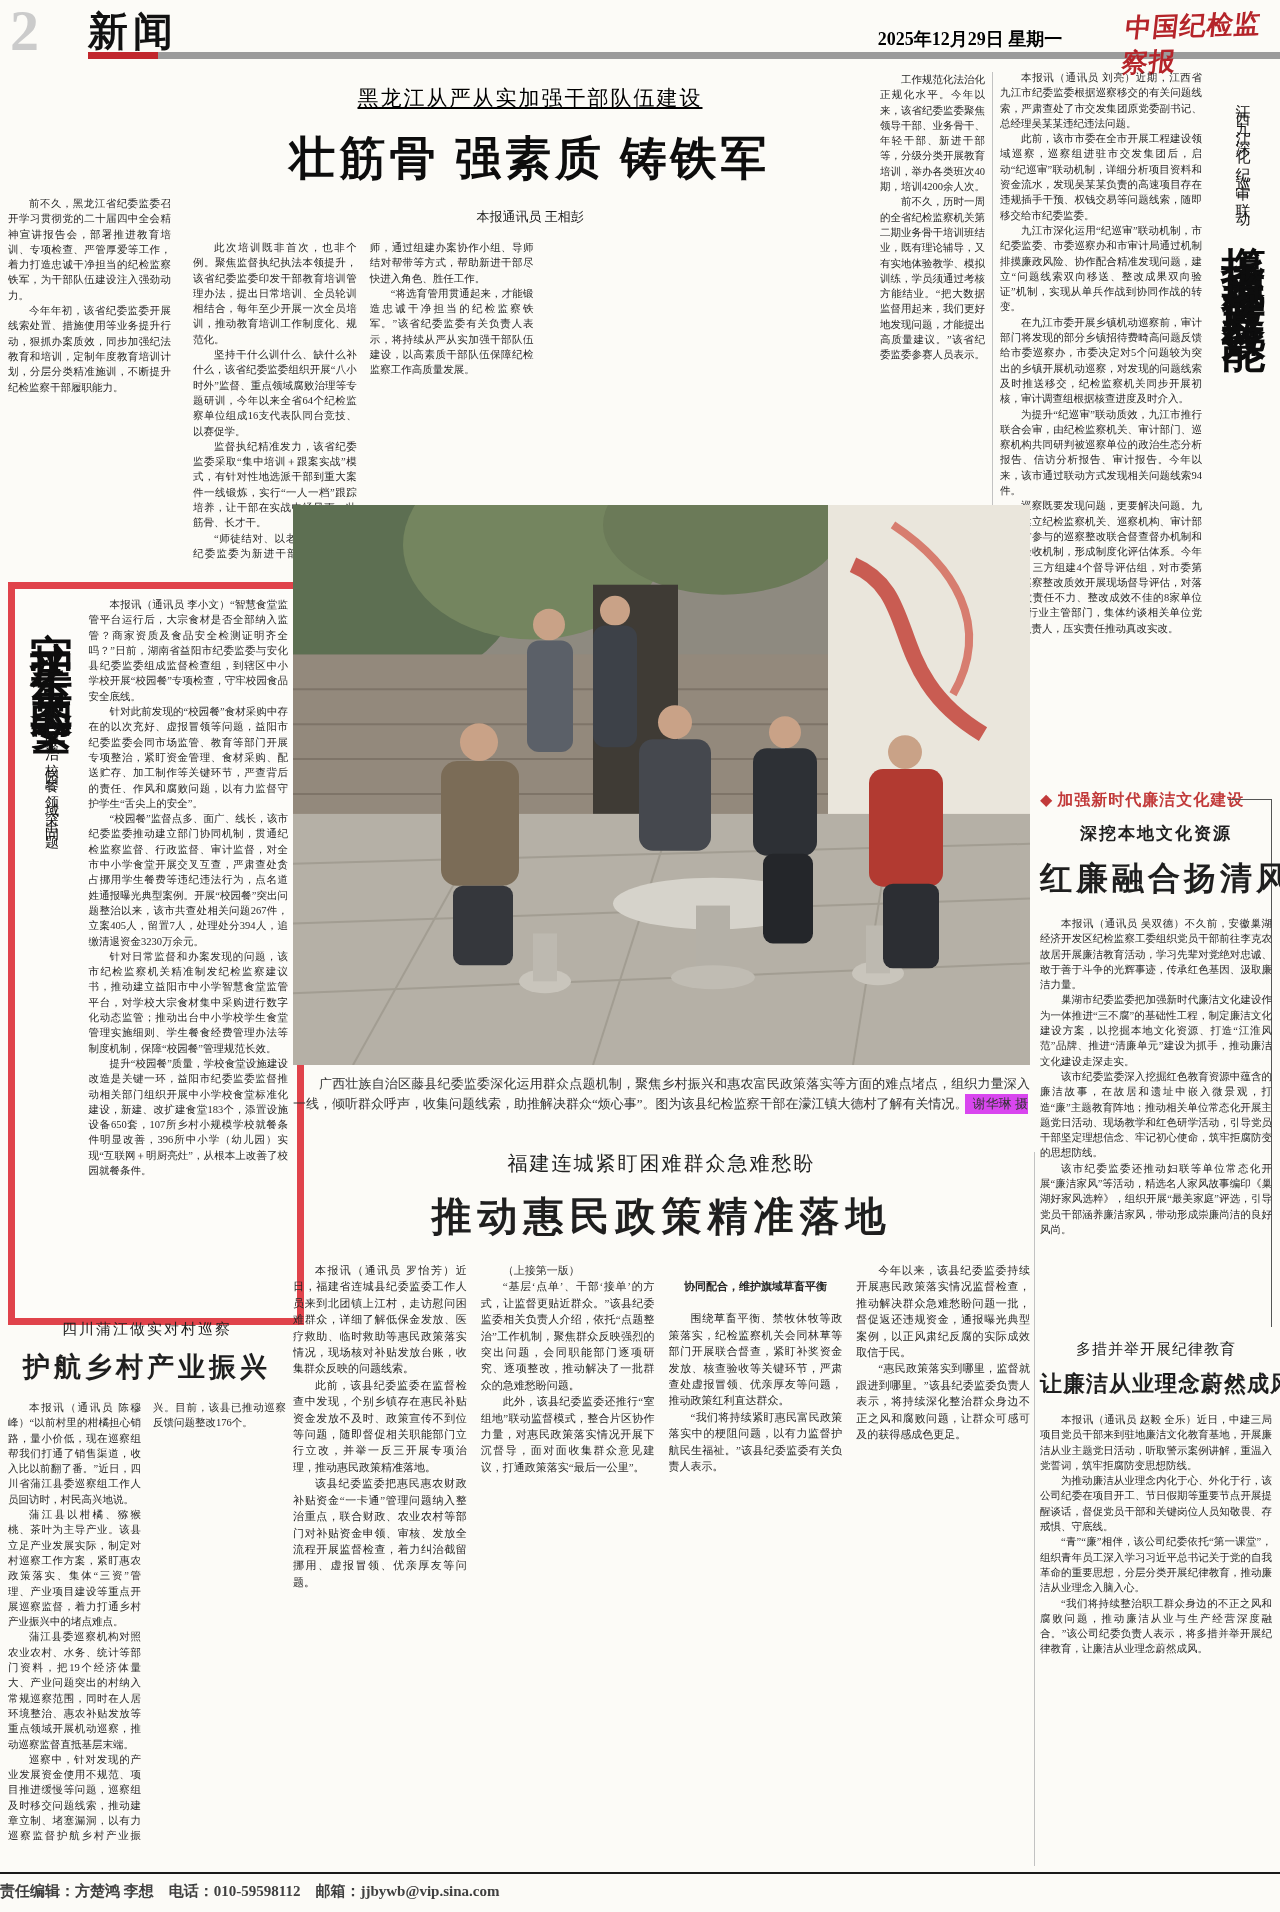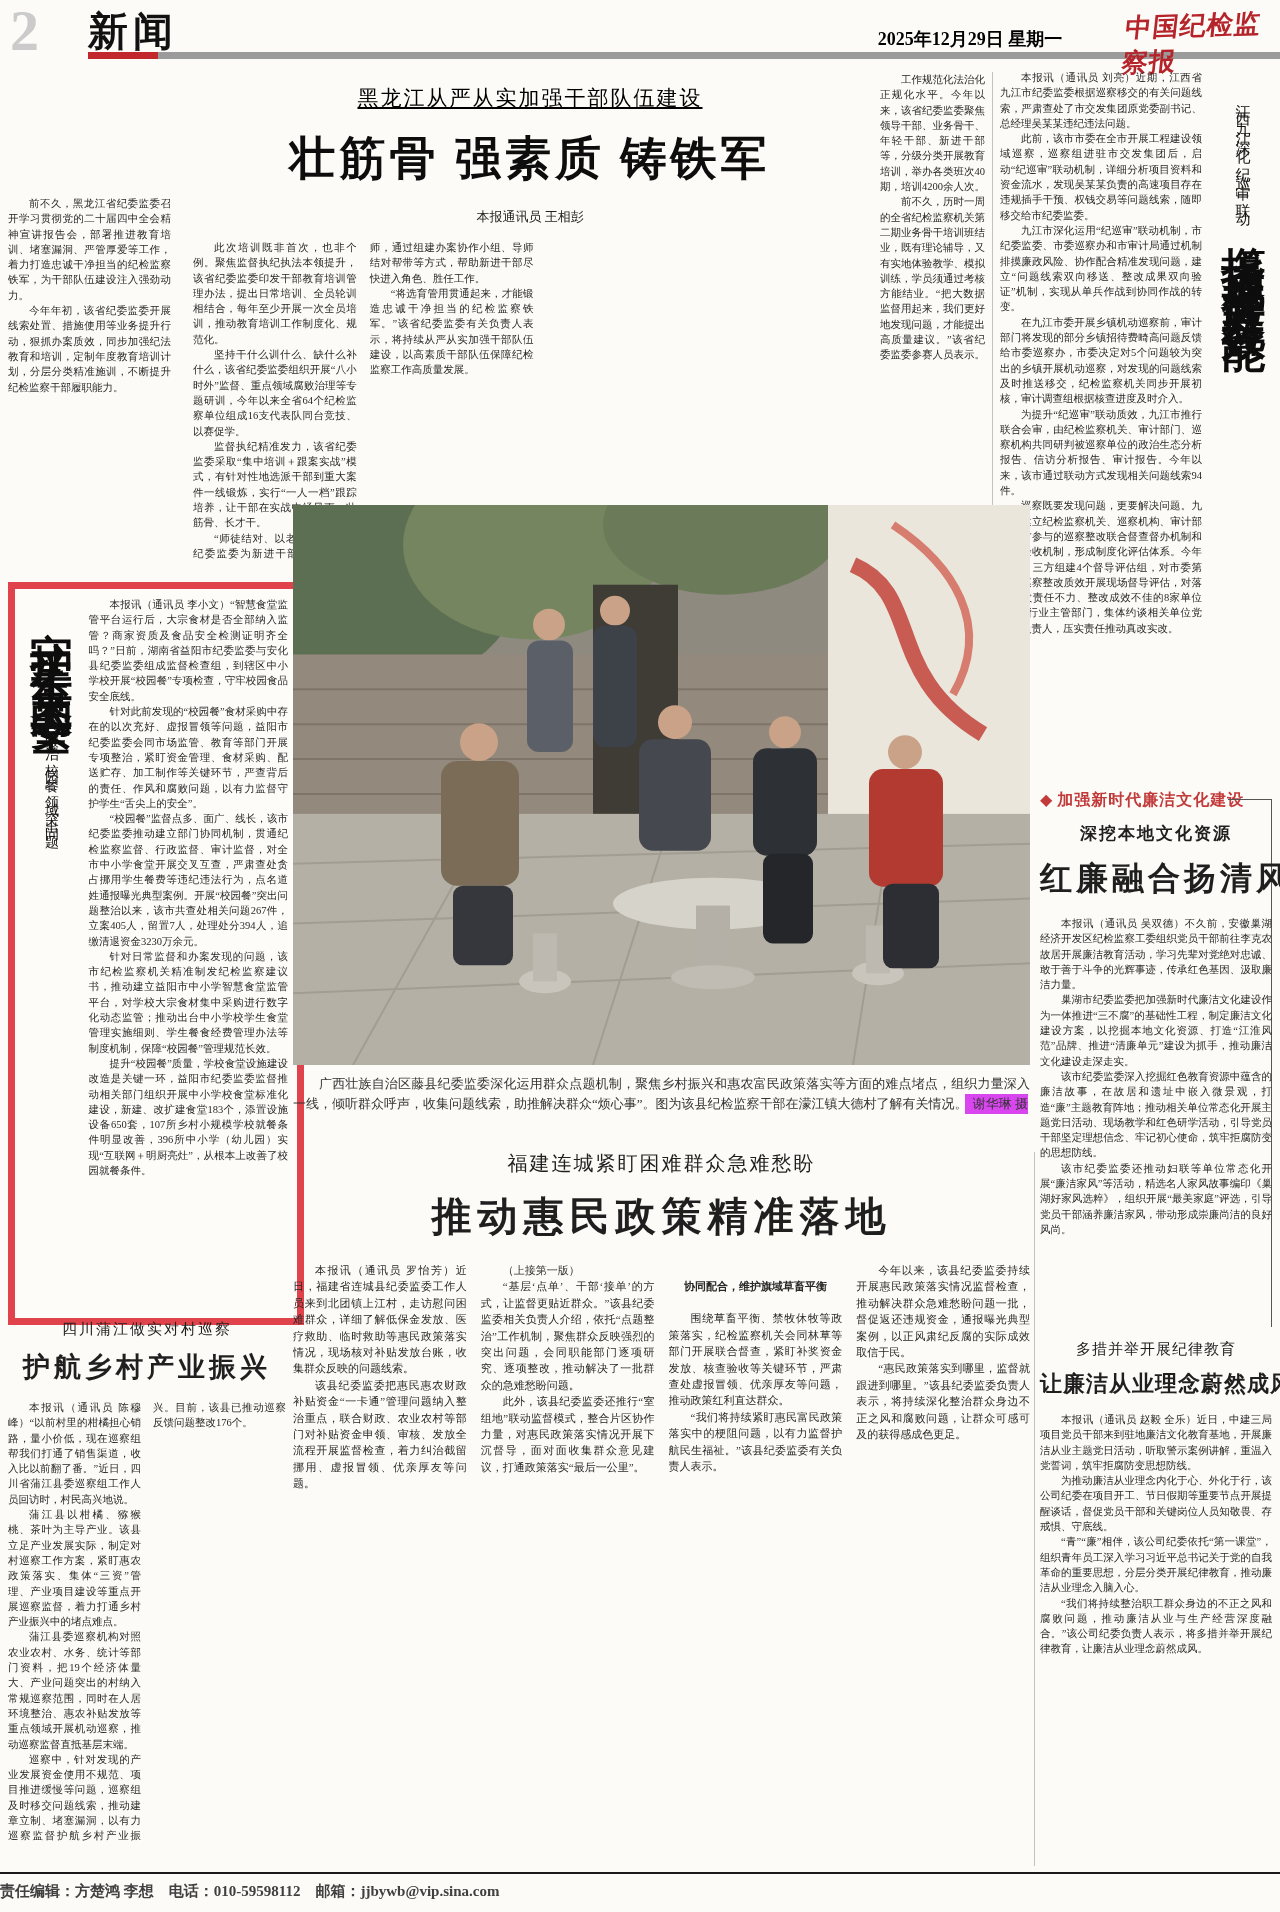--- a/index.html
+++ b/index.html
@@ -81,21 +81,21 @@
 <div class="abs rule-gray"></div>
 <div class="abs dateline">2025年12月29日 星期一</div>
 <div class="abs masthead">中国纪检监察报</div>
 
 <div class="abs a1head">
   <div class="a1kicker">黑龙江从严从实加强干部队伍建设</div>
   <div class="a1headline">壮筋骨  强素质  铸铁军</div>
   <div class="a1byline">本报通讯员 王相彭</div>
 </div>
 <div class="abs tb a1colL">
-    <p>前不久，黑龙江省纪委监委召开学习贯彻党的二十届四中全会精神宣讲报告会，部署推进教育培训、堵塞漏洞、严管厚爱等工作，着力打造忠诚干净担当的纪检监察铁军，为干部队伍建设注入强劲动力。</p>
+    <p>前不久，黑龙江省纪委监委召开学习贯彻党的二十届四中全会精神宣讲报告会，部署推进教育培训、专项检查、严管厚爱等工作，着力打造忠诚干净担当的纪检监察铁军，为干部队伍建设注入强劲动力。</p>
     <p>今年年初，该省纪委监委开展线索处置、措施使用等业务提升行动，狠抓办案质效，同步加强纪法教育和培训，定制年度教育培训计划，分层分类精准施训，不断提升纪检监察干部履职能力。</p>
   </div>
 <div class="abs tb a1colM">
     <p>此次培训既非首次，也非个例。聚焦监督执纪执法本领提升，该省纪委监委印发干部教育培训管理办法，提出日常培训、全员轮训相结合，每年至少开展一次全员培训，推动教育培训工作制度化、规范化。</p>
     <p>坚持干什么训什么、缺什么补什么，该省纪委监委组织开展“八小时外”监督、重点领域腐败治理等专题研训，今年以来全省64个纪检监察单位组成16支代表队同台竞技、以赛促学。</p>
     <p>监督执纪精准发力，该省纪委监委采取“集中培训＋跟案实战”模式，有针对性地选派干部到重大案件一线锻炼，实行“一人一档”跟踪培养，让干部在实战中经风雨、壮筋骨、长才干。</p>
     <p>“师徒结对、以老带新”，该省纪委监委为新进干部配备业务导师，通过组建办案协作小组、导师结对帮带等方式，帮助新进干部尽快进入角色、胜任工作。</p>
     <p>“将选育管用贯通起来，才能锻造忠诚干净担当的纪检监察铁军。”该省纪委监委有关负责人表示，将持续从严从实加强干部队伍建设，以高素质干部队伍保障纪检监察工作高质量发展。</p>
   </div>
 <div class="abs tb a1colR">
@@ -190,20 +190,21 @@
   <span class="credit">谢华琳 摄</span>
 </div>
 
 <div class="abs lchead">
   <div class="lckicker">福建连城紧盯困难群众急难愁盼</div>
   <div class="lcheadline">推动惠民政策精准落地</div>
 </div>
 <div class="abs lccols">
   <div class="col tb">
       <p>本报讯（通讯员 罗怡芳）近日，福建省连城县纪委监委工作人员来到北团镇上江村，走访慰问困难群众，详细了解低保金发放、医疗救助、临时救助等惠民政策落实情况，现场核对补贴发放台账，收集群众反映的问题线索。</p>
+      <p>此前，该县纪委监委在监督检查中发现，个别乡镇存在惠民补贴资金发放不及时、政策宣传不到位等问题，随即督促相关职能部门立行立改，并举一反三开展专项治理，推动惠民政策精准落地。</p>
       <p>该县纪委监委把惠民惠农财政补贴资金“一卡通”管理问题纳入整治重点，联合财政、农业农村等部门对补贴资金申领、审核、发放全流程开展监督检查，着力纠治截留挪用、虚报冒领、优亲厚友等问题。</p>
     </div>
   <div class="col tb">
       <p class="jump">（上接第一版）</p>
       <p>“基层‘点单’、干部‘接单’的方式，让监督更贴近群众。”该县纪委监委相关负责人介绍，依托“点题整治”工作机制，聚焦群众反映强烈的突出问题，会同职能部门逐项研究、逐项整改，推动解决了一批群众的急难愁盼问题。</p>
       <p>此外，该县纪委监委还推行“室组地”联动监督模式，整合片区协作力量，对惠民政策落实情况开展下沉督导，面对面收集群众意见建议，打通政策落实“最后一公里”。</p>
     </div>
   <div class="col tb">
       <p class="sub">协同配合，维护旗域草畜平衡</p>
       <p>围绕草畜平衡、禁牧休牧等政策落实，纪检监察机关会同林草等部门开展联合督查，紧盯补奖资金发放、核查验收等关键环节，严肃查处虚报冒领、优亲厚友等问题，推动政策红利直达群众。</p>

